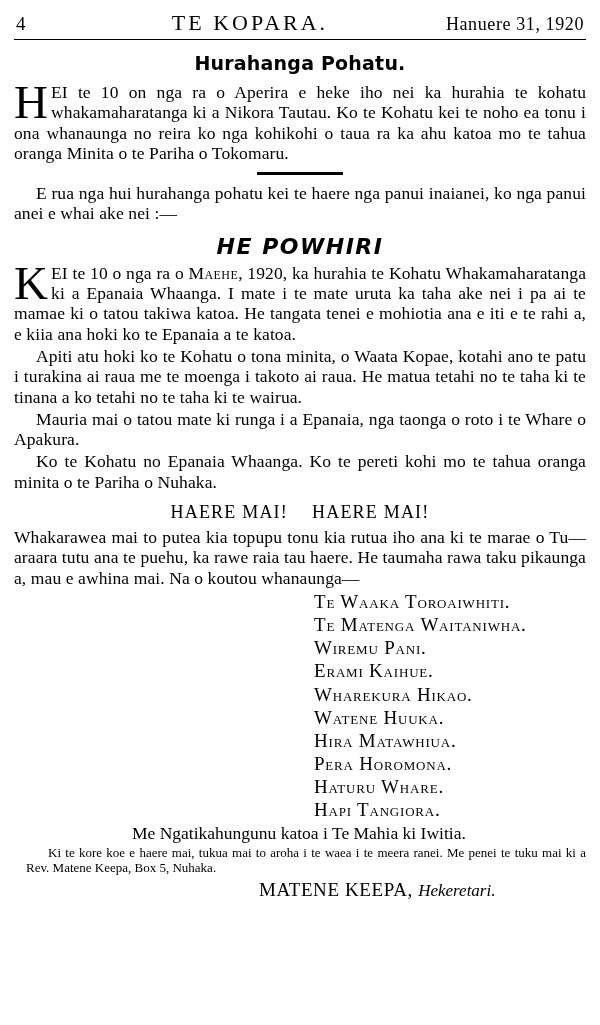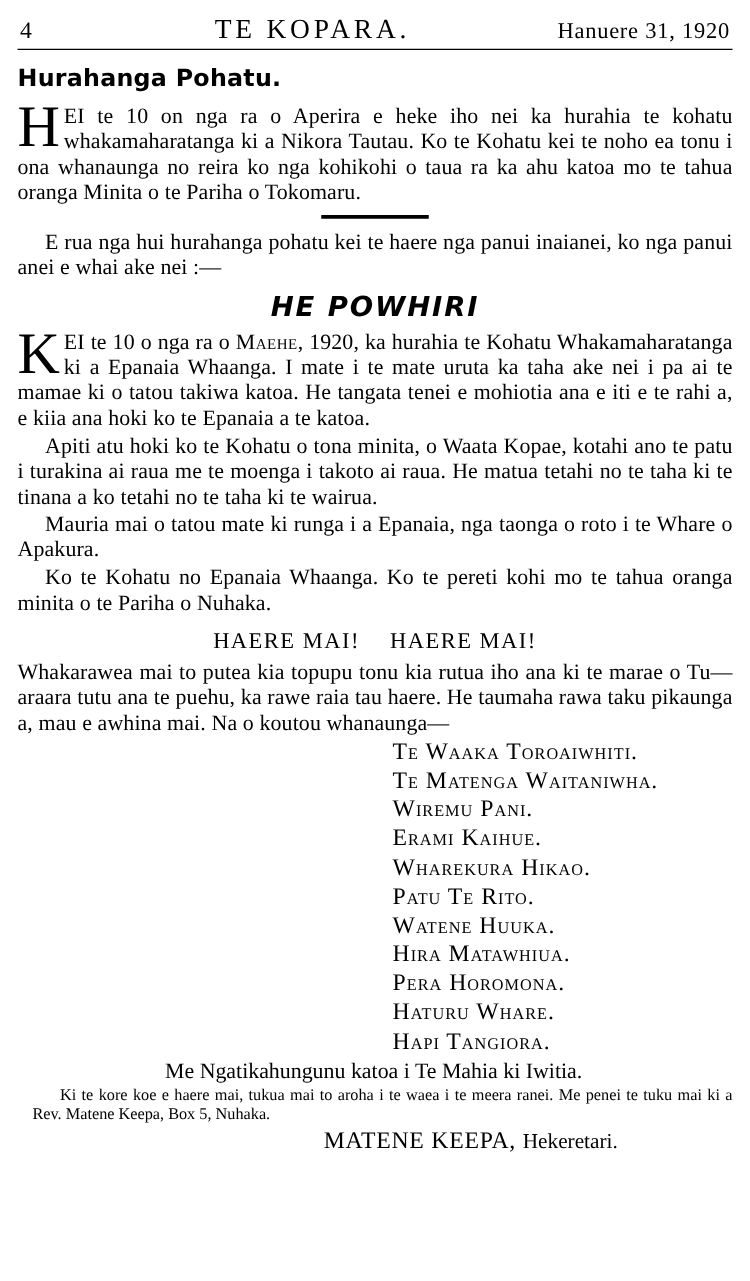--- a/index.html
+++ b/index.html
@@ -50,21 +50,21 @@
     border: none;
     border-top: 1.6px solid #000;
     margin: 3px 0 12px 0;
   }
 
   
   h2.section-head {
     font-family: "DejaVu Sans", sans-serif;
     font-weight: bold;
     font-size: 19px;
-    text-align: left;
+    text-align: center;
     margin: 2px 0 8px 0;
     letter-spacing: 0.2px;
   }
   h2.section-head-2 {
     font-family: "DejaVu Sans", sans-serif;
     font-weight: bold;
     font-size: 22px;
     text-align: center;
     margin: 10px 0 4px 0;
     letter-spacing: 1.5px;
@@ -146,20 +146,21 @@
   }
   p.signoff {
     font-size: 19px;
     margin: 4px 0 0 0;
     padding-left: 245px;
     font-variant: small-caps;
     letter-spacing: 0.6px;
   }
   p.signoff .role {
     font-variant: normal;
+    font-style: italic;
     font-size: 17px;
     letter-spacing: 0;
   }
 </style>
 </head>
 <body>
 
 <div class="page">
 
   <div class="masthead">
@@ -194,21 +195,20 @@
   </h3>
 
   <p class="body">Whakarawea mai to putea kia topupu tonu kia rutua iho ana ki te marae o Tu—araara tutu ana te puehu, ka rawe raia tau haere.  He taumaha rawa taku pikaunga a, mau e awhina mai.   Na o koutou whanaunga—</p>
 
   <ul class="signatures">
     <li>Te Waaka Toroaiwhiti.</li>
     <li>Te Matenga Waitaniwha.</li>
     <li>Wiremu Pani.</li>
     <li>Erami Kaihue.</li>
     <li>Wharekura Hikao.</li>
-    <li>Patu Te Rito.</li>
     <li>Watene Huuka.</li>
     <li>Hira Matawhiua.</li>
     <li>Pera Horomona.</li>
     <li>Haturu Whare.</li>
     <li>Hapi Tangiora.</li>
   </ul>
 
   <p class="sig-tail">Me Ngatikahungunu katoa i Te Mahia ki Iwitia.</p>
 
   <p class="closing">Ki te kore koe e haere mai, tukua mai to aroha i te waea i te meera ranei.  Me penei te tuku mai ki a Rev. Matene Keepa, Box 5, Nuhaka.</p>

